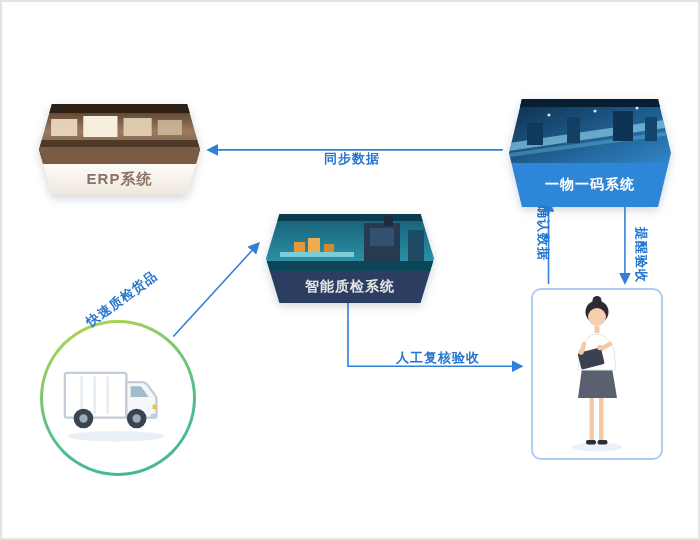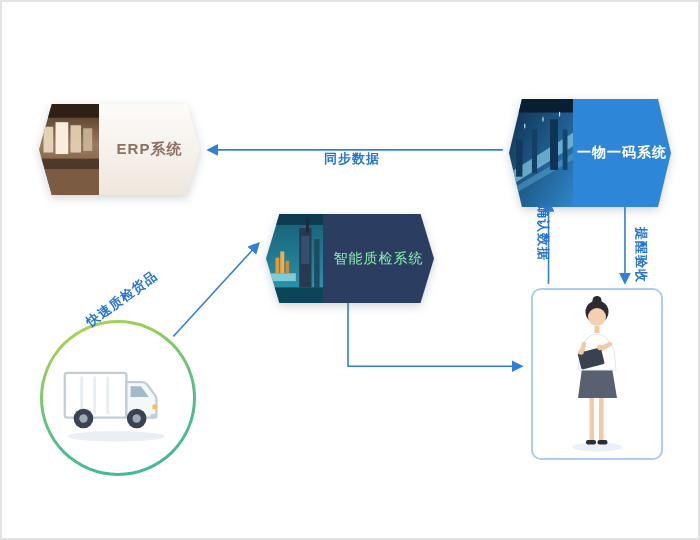--- a/index.html
+++ b/index.html
@@ -1,37 +1,37 @@
 <!DOCTYPE html>
 <html><head>
 <meta charset="utf-8">
 <style>
   html,body{margin:0;padding:0;background:#ffffff;}
   .frame{position:relative;width:700px;height:540px;box-sizing:border-box;border:2px solid #e3e3e3;
          background:#ffffff;font-family:"Liberation Sans",sans-serif;overflow:hidden;}
   .layer{position:absolute;left:0;top:0;width:100%;height:100%;pointer-events:none;}
 
   .hexwrap{position:absolute;filter:drop-shadow(0 3px 5px rgba(90,100,120,.28));}
-  .hex{width:100%;height:100%;display:flex;flex-direction:row;
+  .hex{width:100%;height:100%;display:flex;flex-direction:column;
        clip-path:polygon(8% 0,92% 0,100% 50%,92% 100%,8% 100%,0 50%);}
   .hex .img{min-height:0;}
   .hex .img svg{display:block;width:100%;height:100%;}
   .strip{display:flex;align-items:center;justify-content:center;letter-spacing:1px;white-space:nowrap;}
 
   .erp-wrap{left:37px;top:102px;width:161px;height:91px;}
   .erp .img{flex:0 0 60px;}
   .erp .strip{flex:1;background:linear-gradient(180deg,#fdfbf8,#efe7de);color:#8a7364;font-size:15px;font-weight:bold;}
 
   .code-wrap{left:507px;top:97px;width:162px;height:108px;}
   .code .img{flex:0 0 64px;}
   .code .strip{flex:1;background:#2e86d8;color:#ffffff;font-size:14px;font-weight:bold;}
 
   .qc-wrap{left:264px;top:212px;width:168px;height:89px;}
   .qc .img{flex:0 0 57px;}
-  .qc .strip{flex:1;background:#2b3e62;color:#86efac;font-size:14px;font-weight:normal;}
+  .qc .strip{flex:1;background:#2b3e62;color:#e5e5e5;font-size:14px;font-weight:bold;}
 
   .truck-circle{position:absolute;left:38px;top:318px;width:150px;height:150px;border:3px solid transparent;
       border-radius:50%;
       background:linear-gradient(#fff,#fff) padding-box,linear-gradient(160deg,#a9d350 10%,#55bd8a 60%,#3fb5a0) border-box;
       display:flex;align-items:center;justify-content:center;}
   .truck-circle svg{width:140px;height:140px;}
 
   .person-box{position:absolute;left:529px;top:286px;width:132px;height:172px;box-sizing:border-box;
       border:2px solid #aecdf0;border-radius:10px;background:#ffffff;
       display:flex;align-items:flex-end;justify-content:center;overflow:hidden;}
@@ -177,14 +177,15 @@
       <circle cx="64" cy="18" r="11.5" fill="#2e2a33"></circle>
       <circle cx="64" cy="6.5" r="4.5" fill="#2e2a33"></circle>
       <circle cx="64" cy="23" r="9" fill="#f6cfae"></circle>
     </svg>
   </div>
 
   <span class="edge-label lab-sync">同步数据</span>
   <span class="edge-label lab-fast">快速质检货品</span>
   <span class="edge-label lab-confirm">确认数据</span>
   <span class="edge-label lab-remind">提醒验收</span>
+  <span class="edge-label lab-manual">人工复核验收</span>
 
 </div>
 
 </body></html>

